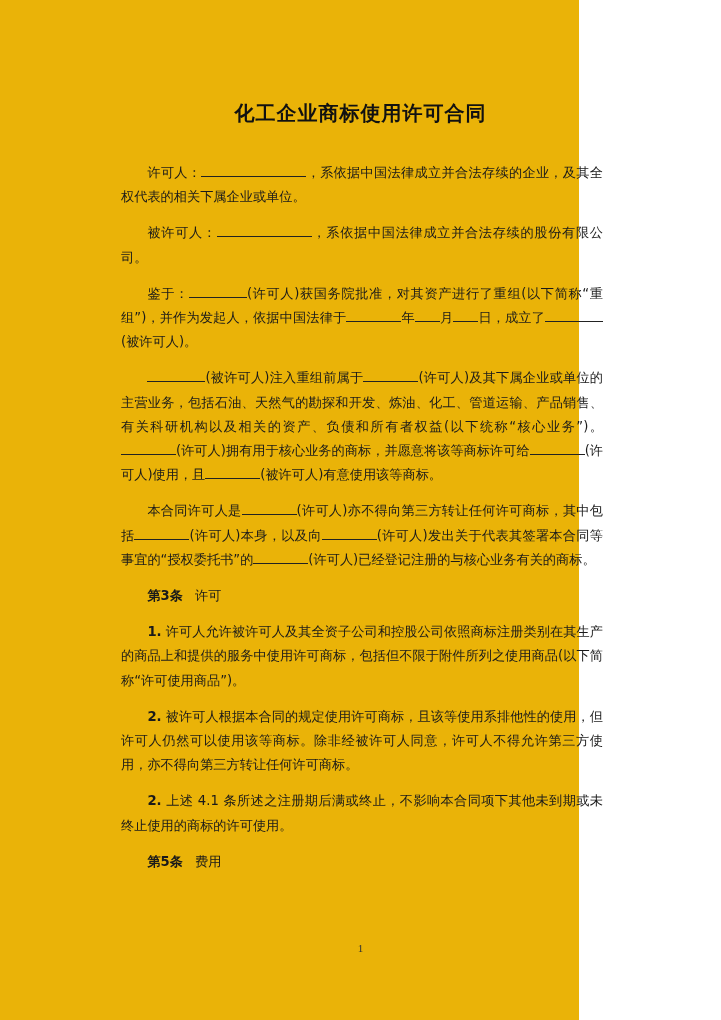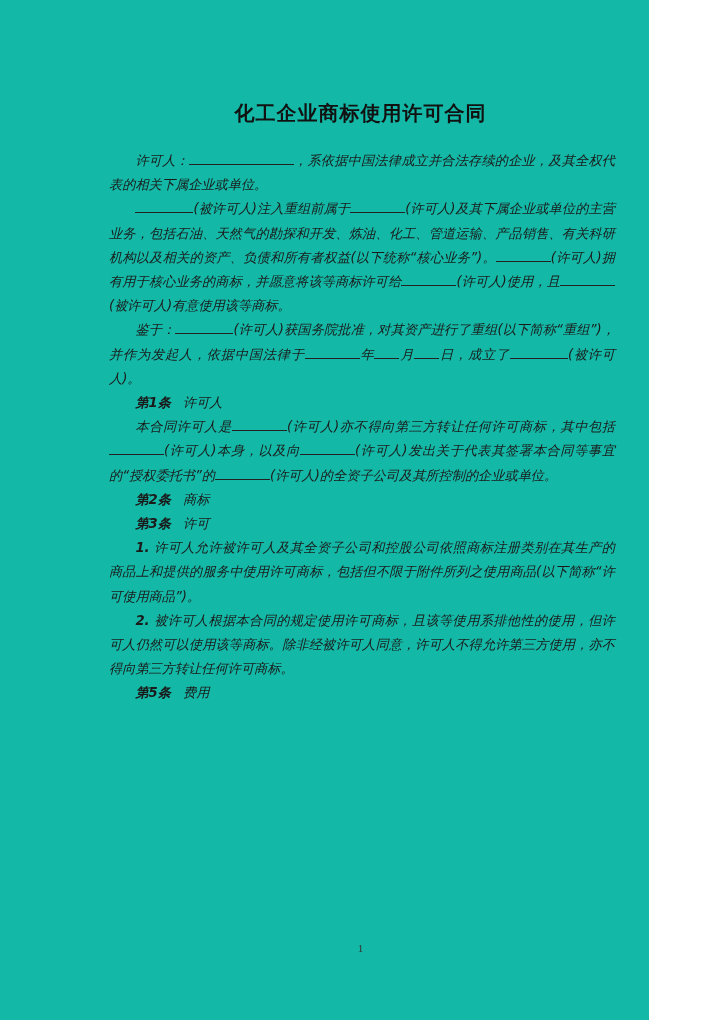--- a/index.html
+++ b/index.html
@@ -1,54 +1,54 @@
 <!DOCTYPE html>
 <html><head>
 <meta charset="utf-8">
 <style>
   html, body { margin: 0; padding: 0; background: #ffffff; }
   body { width: 721px; height: 1020px; position: relative; overflow: hidden;
          font-family: "DejaVu Sans", "Liberation Sans", sans-serif; color: #1a1a1a; }
-  .page { position: absolute; left: 0; top: 0; width: 649px; height: 1020px; background: #14b8a6; }
+  .page { position: absolute; left: 0; top: 0; width: 579px; height: 1020px; background: #eab308; }
   .title { position: absolute; top: 100px; left: 0; width: 721px; text-align: center;
            font-size: 20px; font-weight: bold; letter-spacing: 1px; color: #111; }
   .body { position: absolute; left: 109px; top: 149px; width: 506px;
           font-size: 13.2px; line-height: 24.2px; text-align: justify; }
-  .p { margin: 0; text-indent: 2em; font-style: italic; }
+  .p { margin: 12px; text-indent: 2em; }
   .b { font-weight: bold; }
   .blank { display: inline-block; border-bottom: 1px solid #222; height: 14px; vertical-align: baseline; }
   .w55 { width: 55px; } .w58 { width: 58px; }
   .w25 { width: 25px; } .w105 { width: 105px; } .w95 { width: 95px; }
   .art { font-weight: bold; }
   .art-title { margin-left: 12px; font-weight: normal; }
   .pageno { position: absolute; top: 942px; left: 0; width: 721px; text-align: center;
             font-family: "Liberation Serif", serif; font-size: 11px; color: #333; }
 </style>
 </head>
 <body>
 
 <div class="page">
   <div class="title">化工企业商标使用许可合同</div>
 
   <div class="body">
     <p class="p"><span>许可人：</span><span class="blank w105"></span><span>，系依据中国法律成立并合法存续的企业，及其全权代表的相关下属企业或单位。</span></p>
 
+    <p class="p"><span>被许可人：</span><span class="blank w95"></span><span>，系依据中国法律成立并合法存续的股份有限公司。</span></p>
+
+    <p class="p"><span>鉴于：</span><span class="blank w58"></span><span>(许可人)获国务院批准，对其资产进行了重组(以下简称“重组”)，并作为发起人，依据中国法律于</span><span class="blank w55"></span><span>年</span><span class="blank w25"></span><span>月</span><span class="blank w25"></span><span>日，成立了</span><span class="blank w58"></span><span>(被许可人)。</span></p>
 
     <p class="p"><span class="blank w58"></span><span>(被许可人)注入重组前属于</span><span class="blank w55"></span><span>(许可人)及其下属企业或单位的主营业务，包括石油、天然气的勘探和开发、炼油、化工、管道运输、产品销售、有关科研机构以及相关的资产、负债和所有者权益(以下统称“核心业务”)。</span><span class="blank w55"></span><span>(许可人)拥有用于核心业务的商标，并愿意将该等商标许可给</span><span class="blank w55"></span><span>(许可人)使用，且</span><span class="blank w55"></span><span>(被许可人)有意使用该等商标。</span></p>
 
-    <p class="p"><span>鉴于：</span><span class="blank w58"></span><span>(许可人)获国务院批准，对其资产进行了重组(以下简称“重组”)，并作为发起人，依据中国法律于</span><span class="blank w55"></span><span>年</span><span class="blank w25"></span><span>月</span><span class="blank w25"></span><span>日，成立了</span><span class="blank w58"></span><span>(被许可人)。</span></p>
 
+    <p class="p"><span>本合同许可人是</span><span class="blank w55"></span><span>(许可人)亦不得向第三方转让任何许可商标，其中包括</span><span class="blank w55"></span><span>(许可人)本身，以及向</span><span class="blank w55"></span><span>(许可人)发出关于代表其签署本合同等事宜的“授权委托书”的</span><span class="blank w55"></span><span>(许可人)已经登记注册的与核心业务有关的商标。</span></p>
 
-    <p class="p"><span class="art">第1条</span><span class="art-title">许可人</span></p>
-    <p class="p"><span>本合同许可人是</span><span class="blank w55"></span><span>(许可人)亦不得向第三方转让任何许可商标，其中包括</span><span class="blank w55"></span><span>(许可人)本身，以及向</span><span class="blank w55"></span><span>(许可人)发出关于代表其签署本合同等事宜的“授权委托书”的</span><span class="blank w55"></span><span>(许可人)的全资子公司及其所控制的企业或单位。</span></p>
-
-    <p class="p"><span class="art">第2条</span><span class="art-title">商标</span></p>
 
     <p class="p"><span class="art">第3条</span><span class="art-title">许可</span></p>
     <p class="p"><span class="b">1.</span> <span>许可人允许被许可人及其全资子公司和控股公司依照商标注册类别在其生产的商品上和提供的服务中使用许可商标，包括但不限于附件所列之使用商品(以下简称“许可使用商品”)。</span></p>
     <p class="p"><span class="b">2.</span> <span>被许可人根据本合同的规定使用许可商标，且该等使用系排他性的使用，但许可人仍然可以使用该等商标。除非经被许可人同意，许可人不得允许第三方使用，亦不得向第三方转让任何许可商标。</span></p>
 
+    <p class="p"><span class="b">2.</span> <span>上述 4.1 条所述之注册期后满或终止，不影响本合同项下其他未到期或未终止使用的商标的许可使用。</span></p>
 
     <p class="p"><span class="art">第5条</span><span class="art-title">费用</span></p>
   </div>
 
   <div class="pageno">1</div>
 </div>
 
 </body></html>

